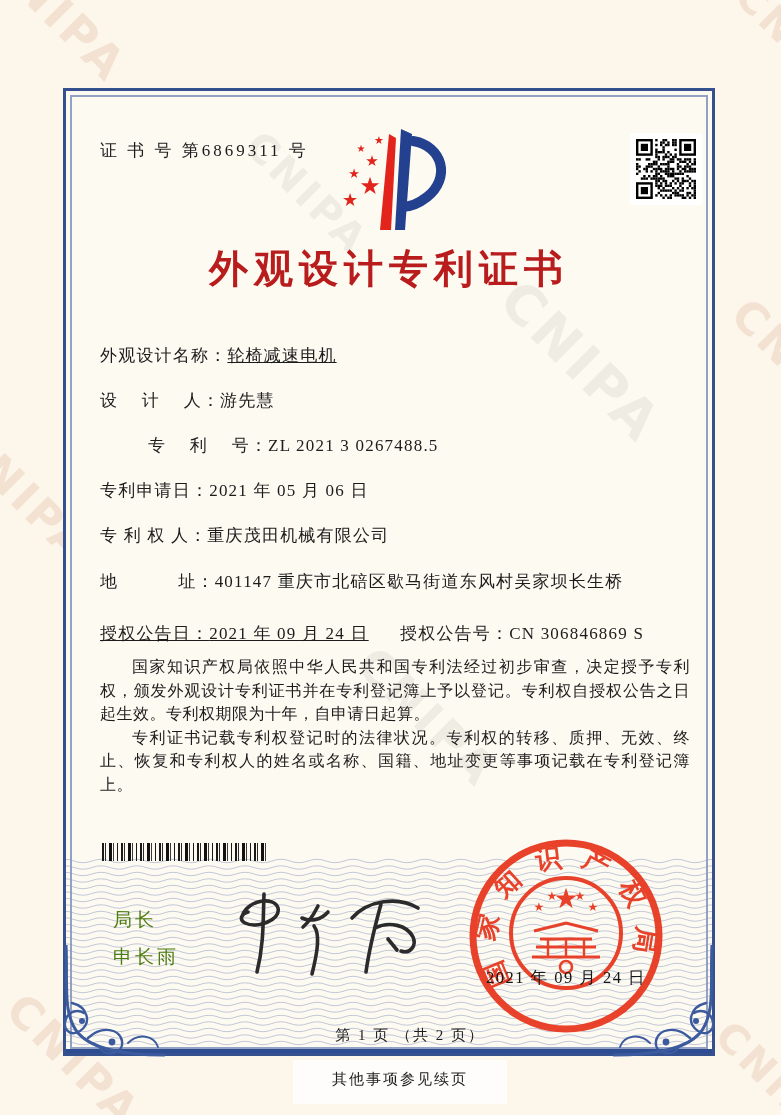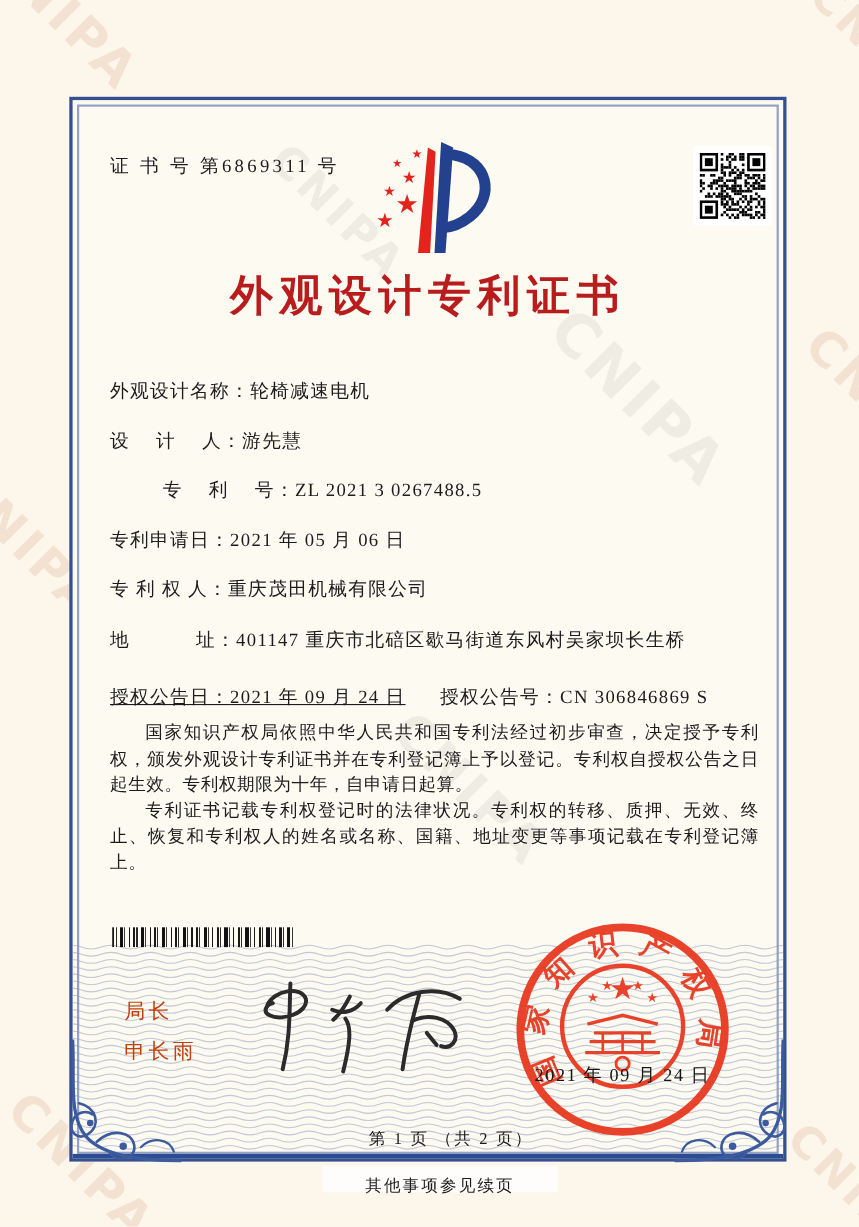--- a/index.html
+++ b/index.html
@@ -86,33 +86,33 @@
         #3a3a3a 11px 12px, transparent 12px 15px,
         #191919 15px 16px, transparent 16px 19px);
   }
 
   .waves-wrap { left:66px; top:856px; width:646px; height:193px; overflow:hidden; }
 
   .officer {
     left:113px; top:901px;
     font-size:19px; letter-spacing:3px; line-height:37px;
     font-family:"DejaVu Sans","Liberation Sans",sans-serif;
-    color:#c2410c;
+    color:#4d7c0f;
   }
   .signature { left:228px; top:882px; }
 
   .seal { left:466px; top:836px; }
 
   .footer-page {
     left:63px; top:1026px; width:652px;
     text-align:center; font-size:15px; letter-spacing:2px;margin-left:21px;
   }
 
   .note-strip {
-    left:293px; top:1060px; width:214px; height:24px;
+    left:293px; top:1060px; width:214px; height:44px;
     background:#fefdfb;
     text-align:center; line-height:38px;
     font-size:15px; letter-spacing:2px;
   }
 </style>
 </head>
 <body>
 
 <div class="wm wm-outer abs" style="left:-30px;top:-15px;font-size:46px;">CNIPA</div>
 <div class="wm wm-outer abs" style="left:-60px;top:470px;font-size:44px;">CNIPA</div>
@@ -410,21 +410,21 @@
       <rect x="33.6" y="57.599999999999994" width="2.4" height="2.4" fill="#000"></rect>
       <rect x="45.6" y="57.599999999999994" width="2.4" height="2.4" fill="#000"></rect>
       <rect x="48" y="57.599999999999994" width="2.4" height="2.4" fill="#000"></rect>
       <rect x="52.8" y="57.599999999999994" width="2.4" height="2.4" fill="#000"></rect>
       <rect x="57.599999999999994" y="57.599999999999994" width="2.4" height="2.4" fill="#000"></rect>
     </svg>
 </div>
 
 <div class="title abs">外观设计专利证书</div>
 
-<div class="field-row abs" style="top:344px;">
+<div class="field-row abs" style="top:344px;text-decoration:underline;">
   <span class="lbl">外观设计名称：</span><span>轮椅减速电机</span>
 </div>
 <div class="field-row abs" style="top:389px;">
   <span class="lbl">设　 计　 人：</span><span>游先慧</span>
 </div>
 <div class="field-row abs" style="top:434px;margin-left:48px;">
   <span class="lbl">专　 利　 号：</span><span>ZL 2021 3 0267488.5</span>
 </div>
 <div class="field-row abs" style="top:479px;">
   <span class="lbl">专利申请日：</span><span>2021 年 05 月 06 日</span>

